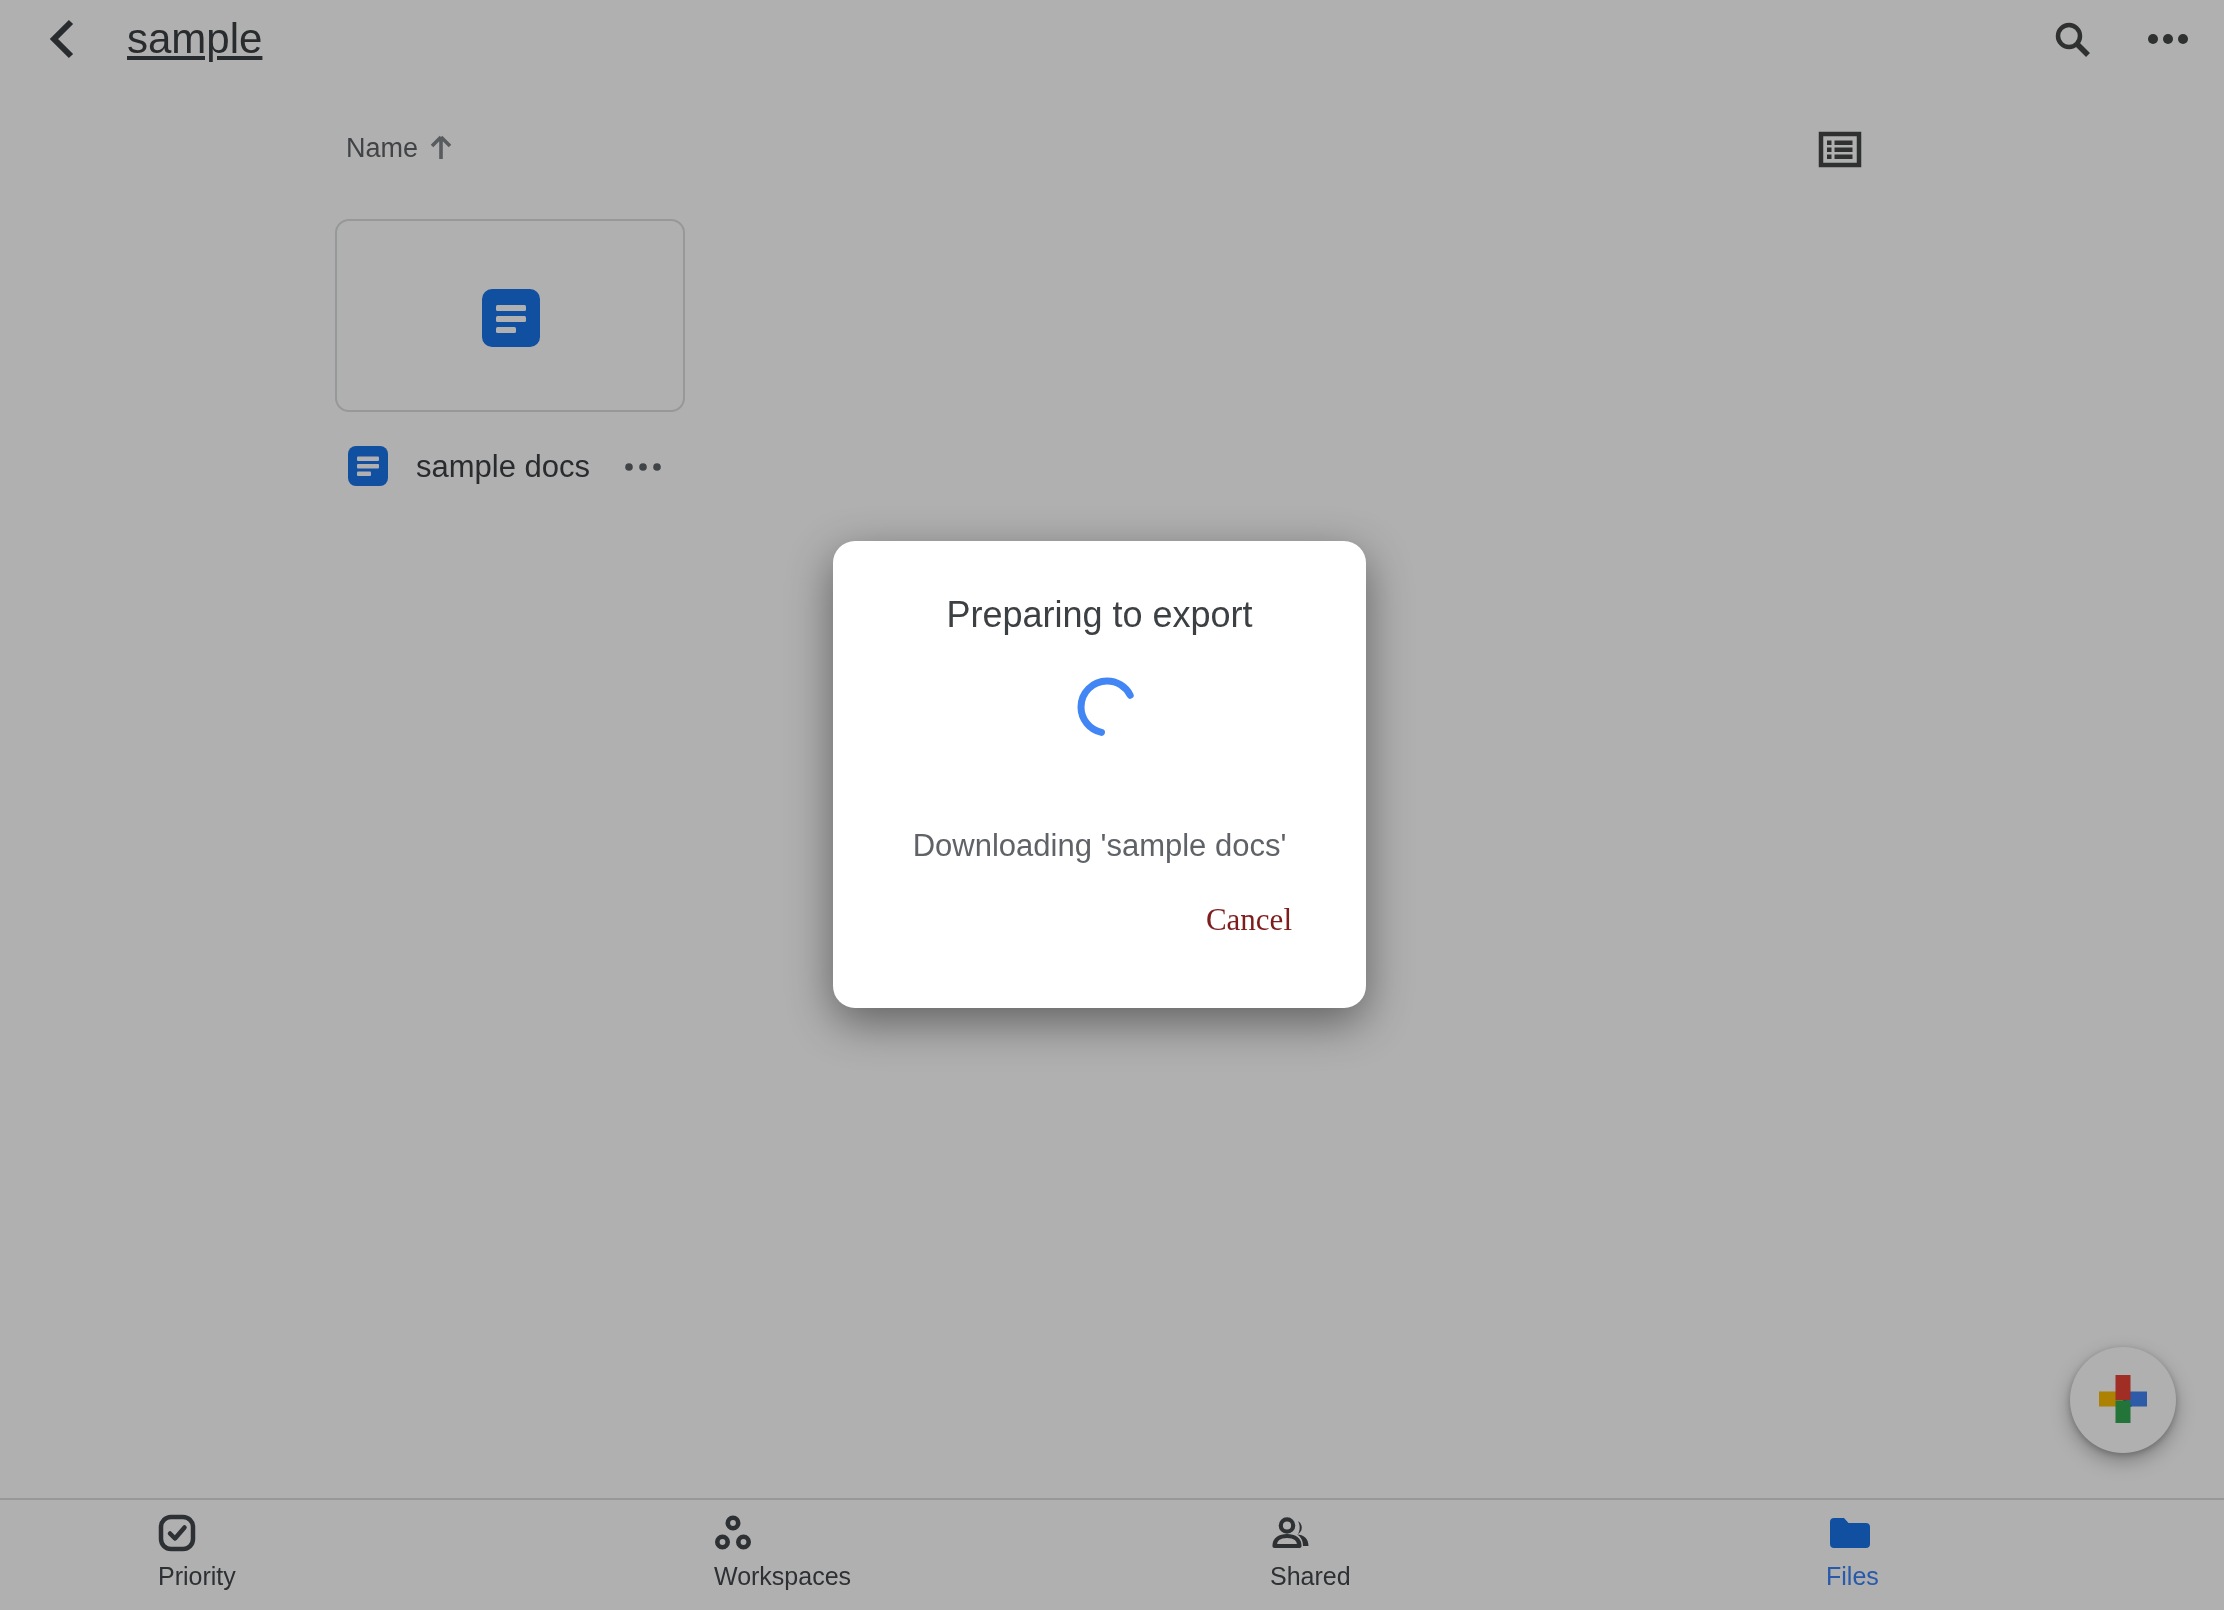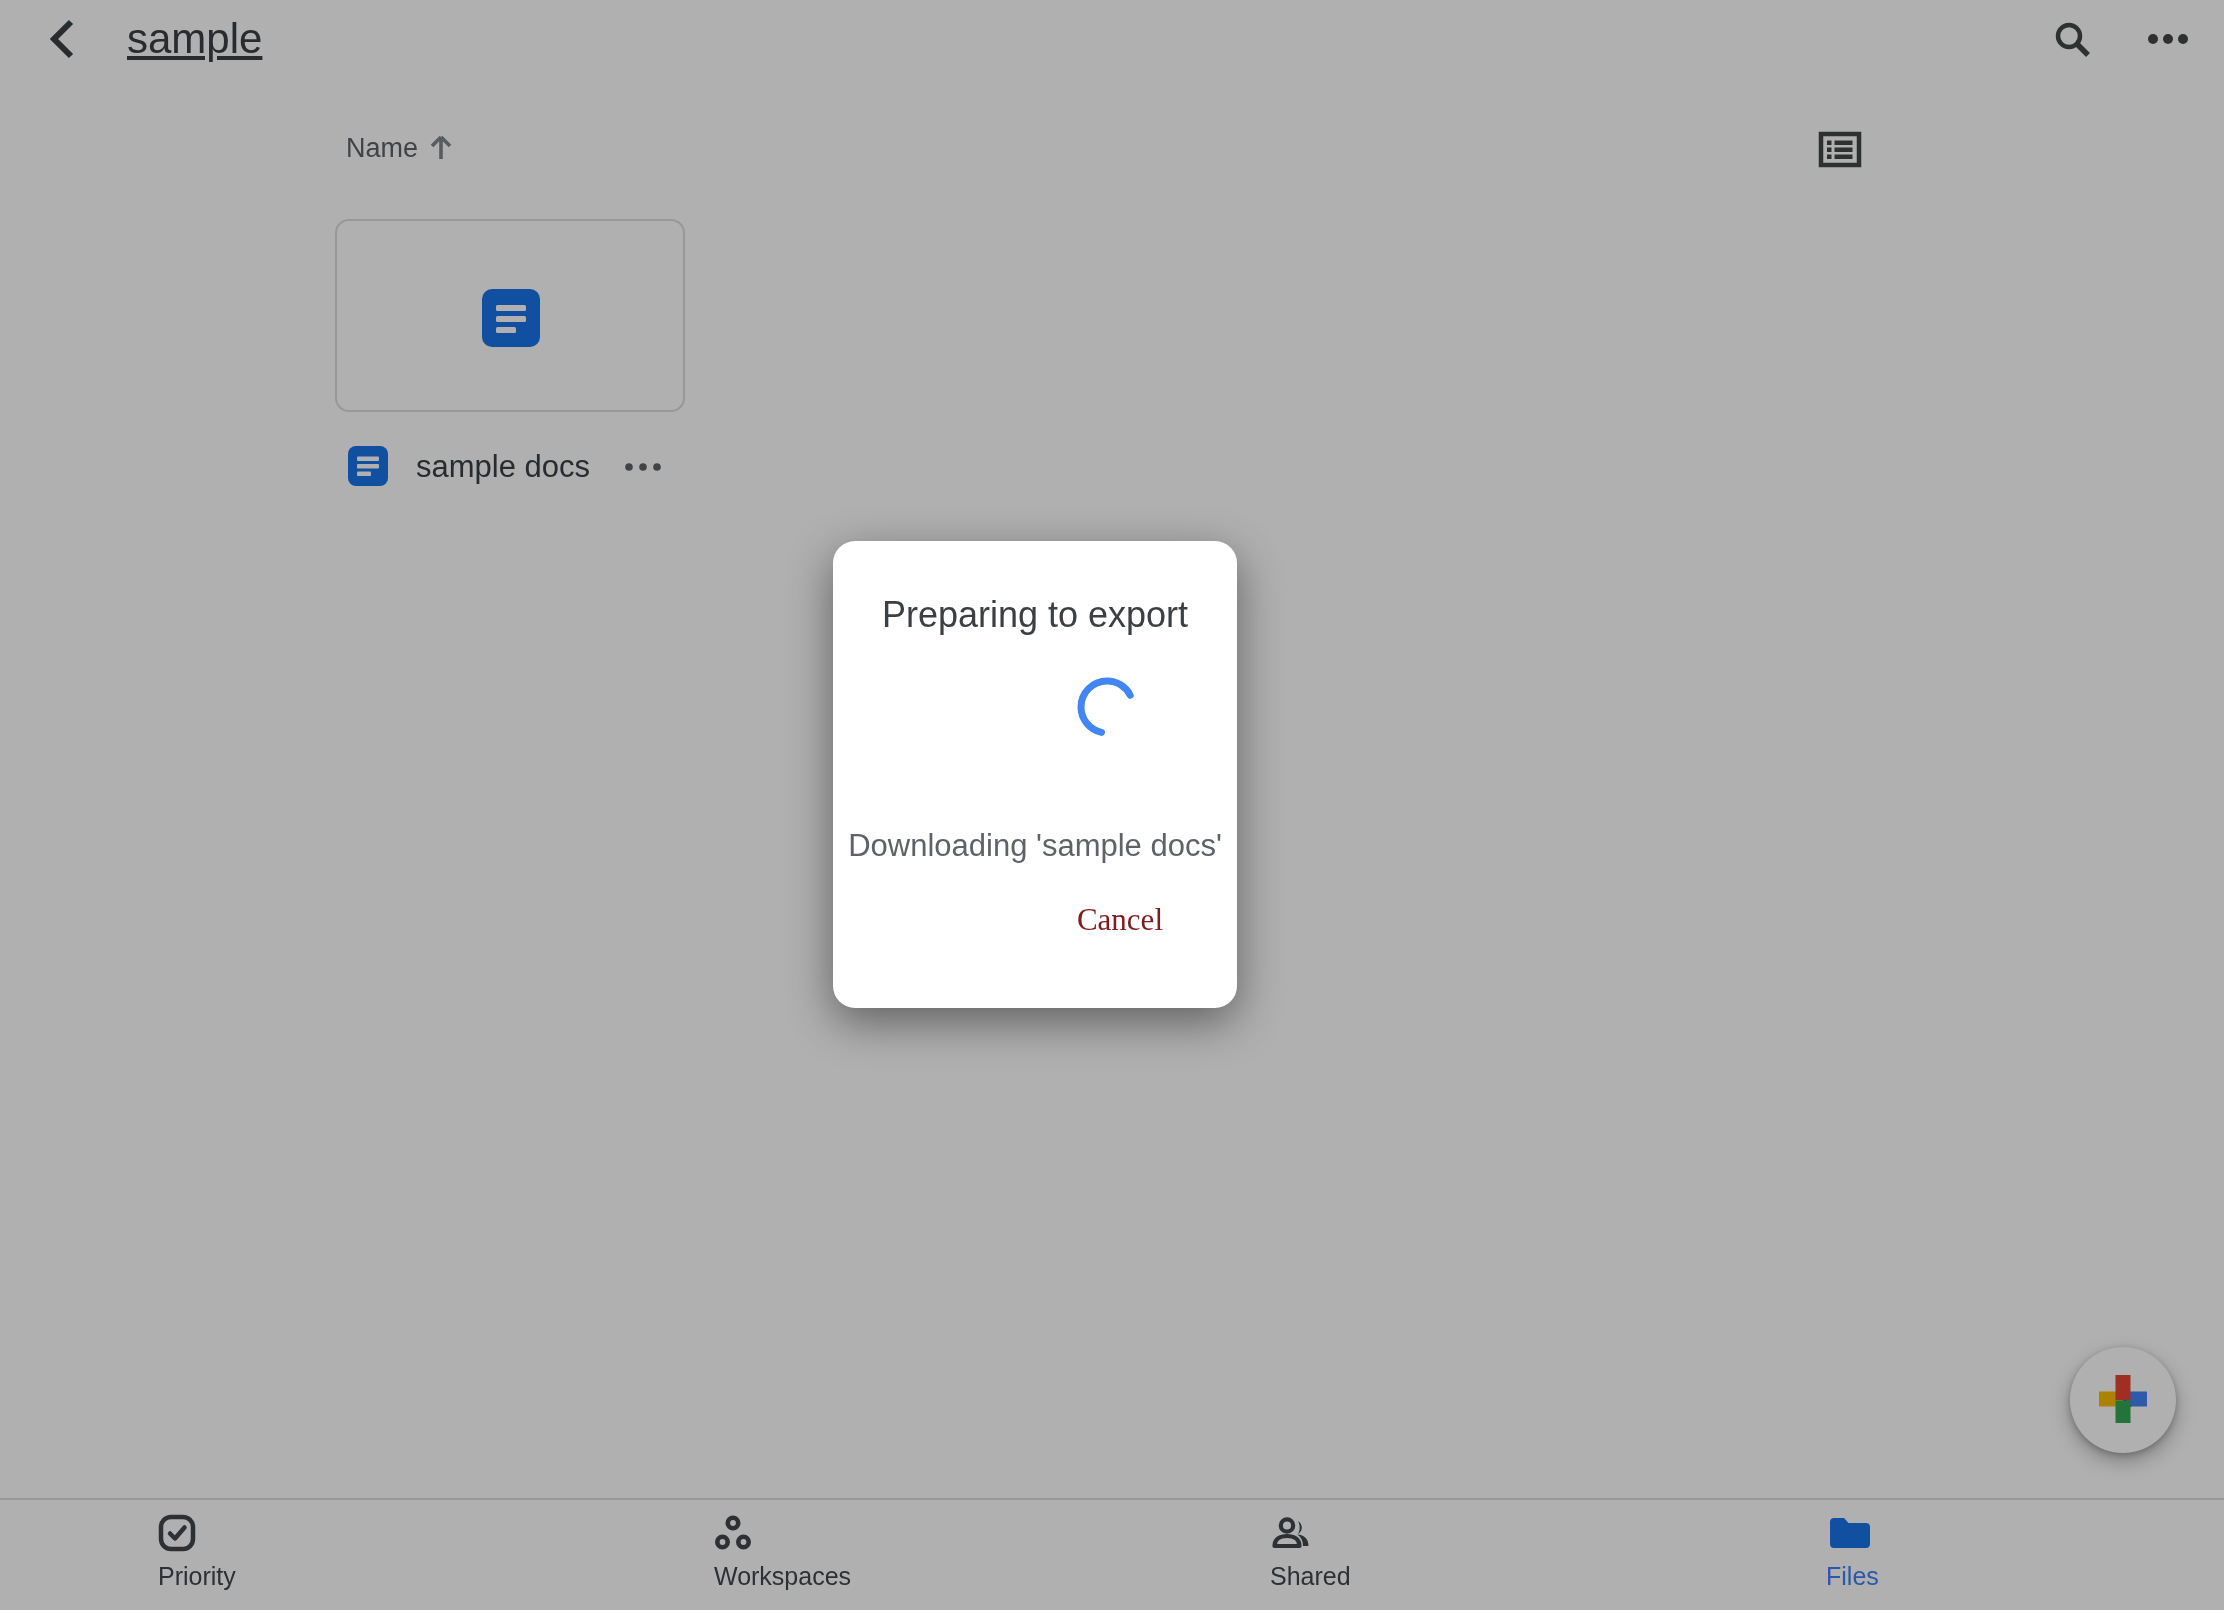--- a/index.html
+++ b/index.html
@@ -33,21 +33,21 @@
 
   .file-row { position:absolute; left:335px; top:436px; width:360px; height:60px; }
   .doc-icon-sm { position:absolute; left:13px; top:10px; }
   .file-name { position:absolute; left:81px; top:13px; font-size:31px; color:#3c4043; }
   .row-menu-btn { position:absolute; left:278px; top:16px; width:60px; height:32px; border:none; background:transparent; cursor:pointer; }
 
   
   .scrim { position:absolute; inset:0; background:rgba(0,0,0,0.31); z-index:50; }
 
   
-  .dialog { position:absolute; left:833px; top:541px; width:404px; height:467px;
+  .dialog { position:absolute; left:833px; top:541px; width:533px; height:467px;
     background:#ffffff; border-radius:22px; z-index:100;
     box-shadow:0 14px 45px rgba(0,0,0,0.45); }
   .dialog-title { position:absolute; left:0; top:52px; width:100%; text-align:center;
     font-size:36px; line-height:44px; color:#3c4043; font-weight:400; }
   .spinner { position:absolute; left:242px; top:134px; width:64px; height:64px;
     animation:spin 1.4s linear infinite; }
   @keyframes spin { to { transform:rotate(360deg); } }
   .dialog-message { position:absolute; left:0; top:241px; width:100%; text-align:center;
     font-size:31px; line-height:40px; color:#5f6368;margin-top:44px; }
   .cancel-btn { position:absolute; right:64px; top:355px; border:none; background:transparent;

